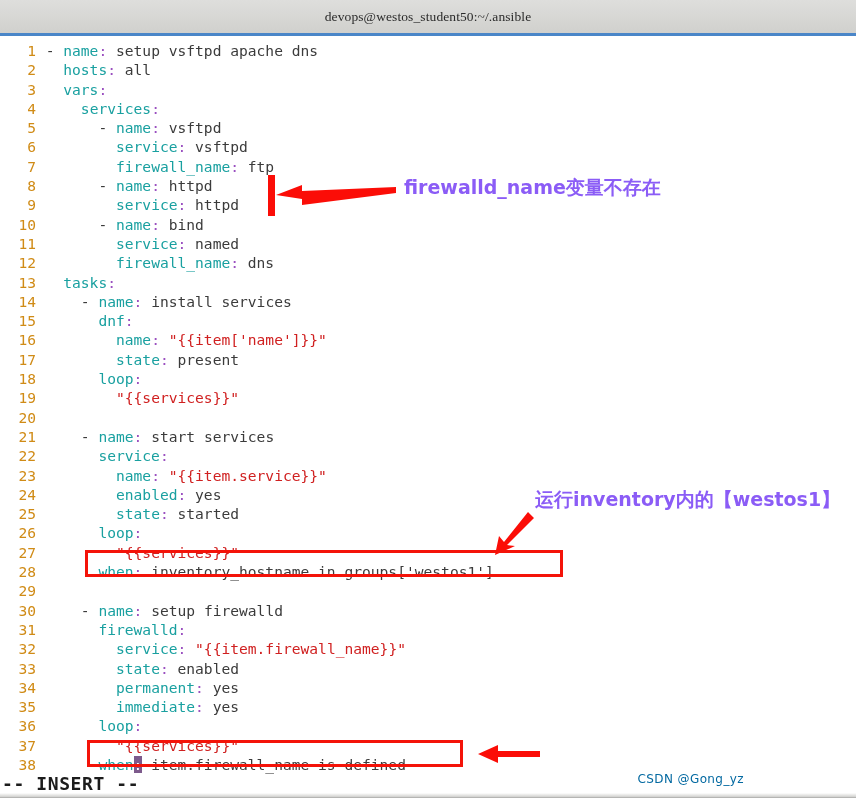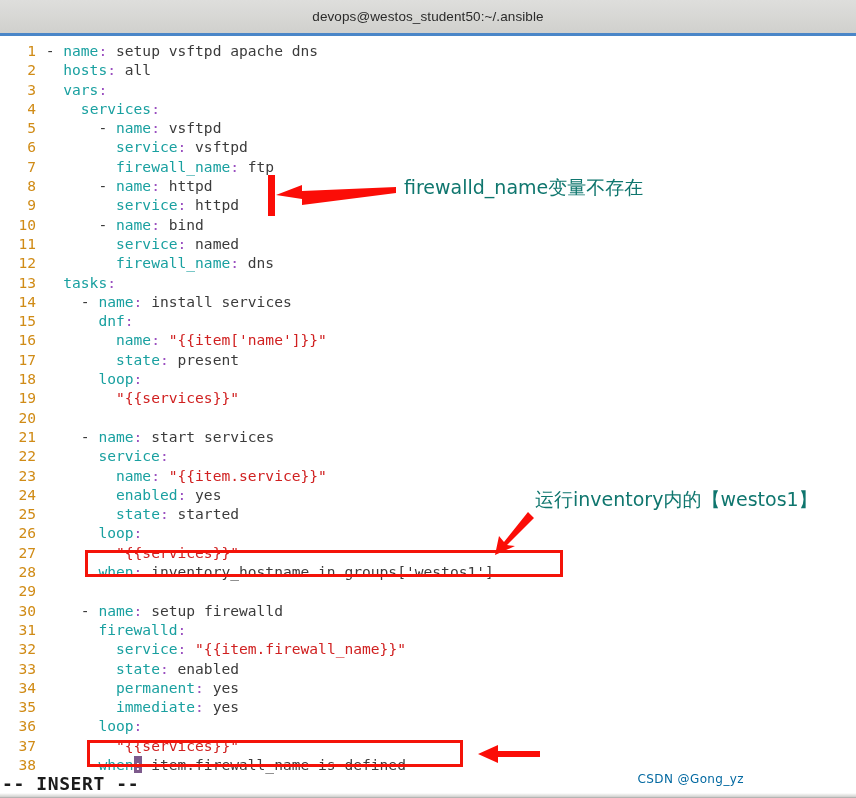--- a/index.html
+++ b/index.html
@@ -19,21 +19,21 @@
     position: absolute; left: 0; top: 0;
     width: 856px; height: 36px;
     background: linear-gradient(to bottom, #dededc 0%, #d6d6d3 60%, #d0d0cd 100%);
     border-bottom: 3px solid #4a86c8;
   }
   #titlebar-text {
     position: absolute; left: 0; top: 0;
     width: 856px; height: 33px;
     line-height: 33px;
     text-align: center;
-    font-family: Liberation Sans, sans-serif;
+    font-family: Liberation Serif, serif;
     font-size: 13.5px;
     color: #2b2b2b;
     letter-spacing: 0.1px;
   }
 
   
   #terminal {
     position: absolute; left: 0; top: 36px;
     width: 756px; height: 762px;
     background: #ffffff;
@@ -103,25 +103,25 @@
   }
 
   
   #overlay {
     position: absolute; left: 0; top: 0;
     width: 856px; height: 798px;
     pointer-events: none;
   }
   .anno-text {
     position: absolute;
-    color: #0f766e;
+    color: #8b5cf6;
     font-family: "DejaVu Sans", sans-serif;
     font-size: 19px;
     white-space: nowrap;
-    font-weight: 400;
+    font-weight: 700;
   }
   .marker-bar {
     position: absolute;
     background: #fb0d07;
   }
   .redbox {
     position: absolute;
     border: 3px solid #f41309;
     background: transparent;
   }

